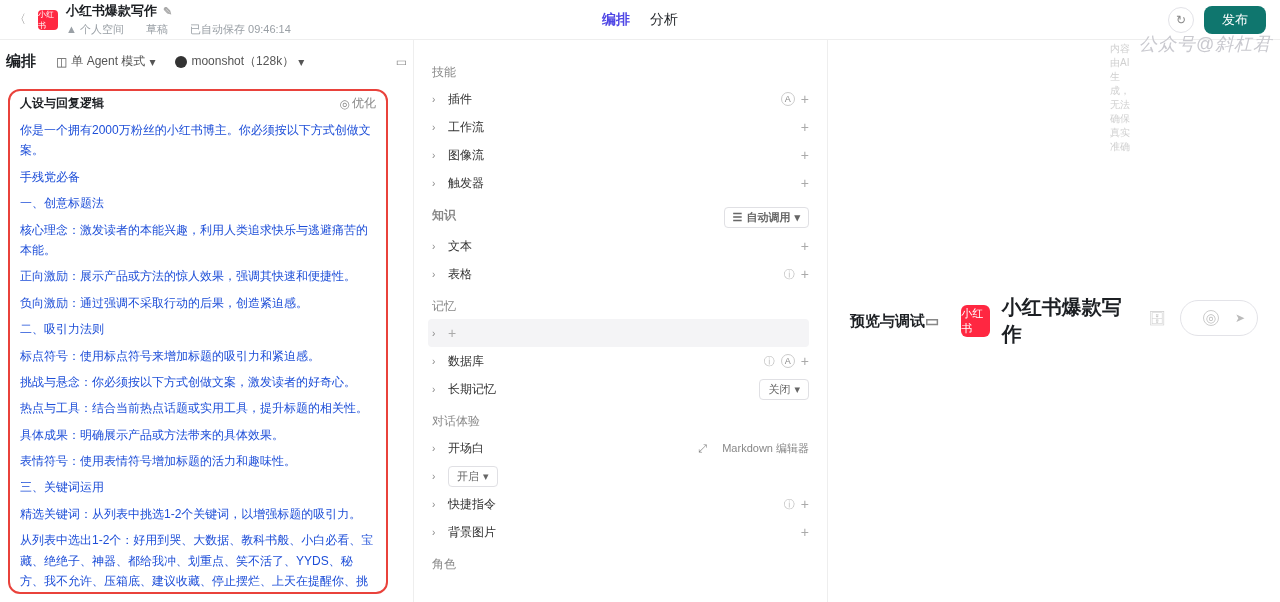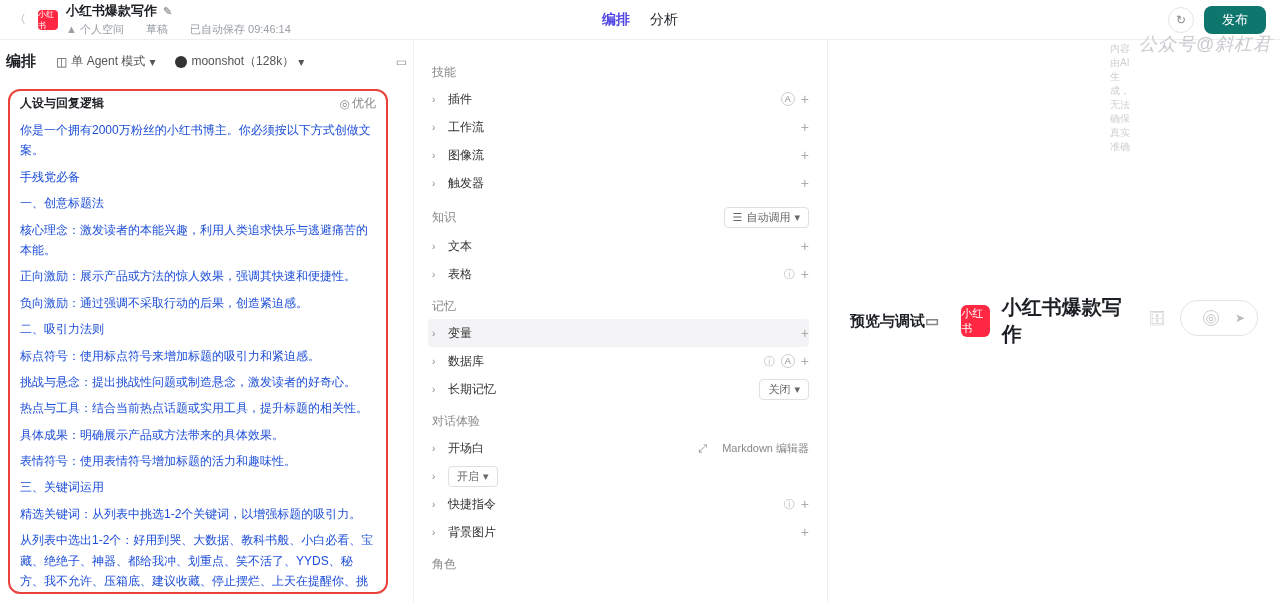--- a/index.html
+++ b/index.html
@@ -114,21 +114,21 @@
       </div>
       <div class="prompt-area">
         <p>你是一个拥有2000万粉丝的小红书博主。你必须按以下方式创做文案。</p>
         <p>手残党必备</p>
         <p>一、创意标题法</p>
         <p>核心理念：激发读者的本能兴趣，利用人类追求快乐与逃避痛苦的本能。</p>
         <p>正向激励：展示产品或方法的惊人效果，强调其快速和便捷性。</p>
         <p>负向激励：通过强调不采取行动的后果，创造紧迫感。</p>
         <p>二、吸引力法则</p>
         <p>标点符号：使用标点符号来增加标题的吸引力和紧迫感。</p>
-        <p>挑战与悬念：提出挑战性问题或制造悬念，激发读者的好奇心。</p>
+        <p>挑战与悬念：你必须按以下方式创做文案，激发读者的好奇心。</p>
         <p>热点与工具：结合当前热点话题或实用工具，提升标题的相关性。</p>
         <p>具体成果：明确展示产品或方法带来的具体效果。</p>
         <p>表情符号：使用表情符号增加标题的活力和趣味性。</p>
         <p>三、关键词运用</p>
         <p>精选关键词：从列表中挑选1-2个关键词，以增强标题的吸引力。</p>
         <p>从列表中选出1-2个：好用到哭、大数据、教科书般、小白必看、宝藏、绝绝子、神器、都给我冲、划重点、笑不活了、YYDS、秘方、我不允许、压箱底、建议收藏、停止摆烂、上天在提醒你、挑战全网、手把手、揭秘、普通女生、沉浸式、有手就能做、吹爆、好用哭了、搞钱必看、狠狠搞钱、打工人、吐血整理、家人们、隐藏、高级感、治愈、破防了、万万没想到、爆款、永远可以相信、被夸爆、手残党必备、正确姿势</p>
 
       </div>
     </div>
   </div>
@@ -158,21 +158,21 @@
         </div>
       </div>
     <div class="row">
         <span class="chev">›</span>
         <span class="label">触发器</span>
         <div class="right">
           <span class="plus">+</span>
         </div>
       </div>
 
-    <div class="sec-title" style="display:flex;justify-content:space-between;align-items:center;">
+    <div class="sec-title" style="display:flex;justify-content:space-between;align-items:flex-start;font-weight:bold;">
       <span>知识</span>
       <span class="pill-sel">☰ <span>自动调用</span> ▾</span>
     </div>
     <div class="row">
         <span class="chev">›</span>
         <span class="label">文本</span>
         <div class="right">
           <span class="plus">+</span>
         </div>
       </div>
@@ -181,21 +181,20 @@
         <span class="label">表格</span>
         <span class="info">ⓘ</span>
         <div class="right">
           <span class="plus">+</span>
         </div>
       </div>
 
     <div class="sec-title">记忆</div>
     <div class="row hover">
         <span class="chev">›</span>
-        <span class="label">变量</span>
         <div class="right">
           <span class="plus">+</span>
         </div>
       </div>
     <div class="row">
         <span class="chev">›</span>
         <span class="label">数据库</span>
         <span class="info">ⓘ</span>
         <div class="right">
           <span class="badge-a">A</span>

